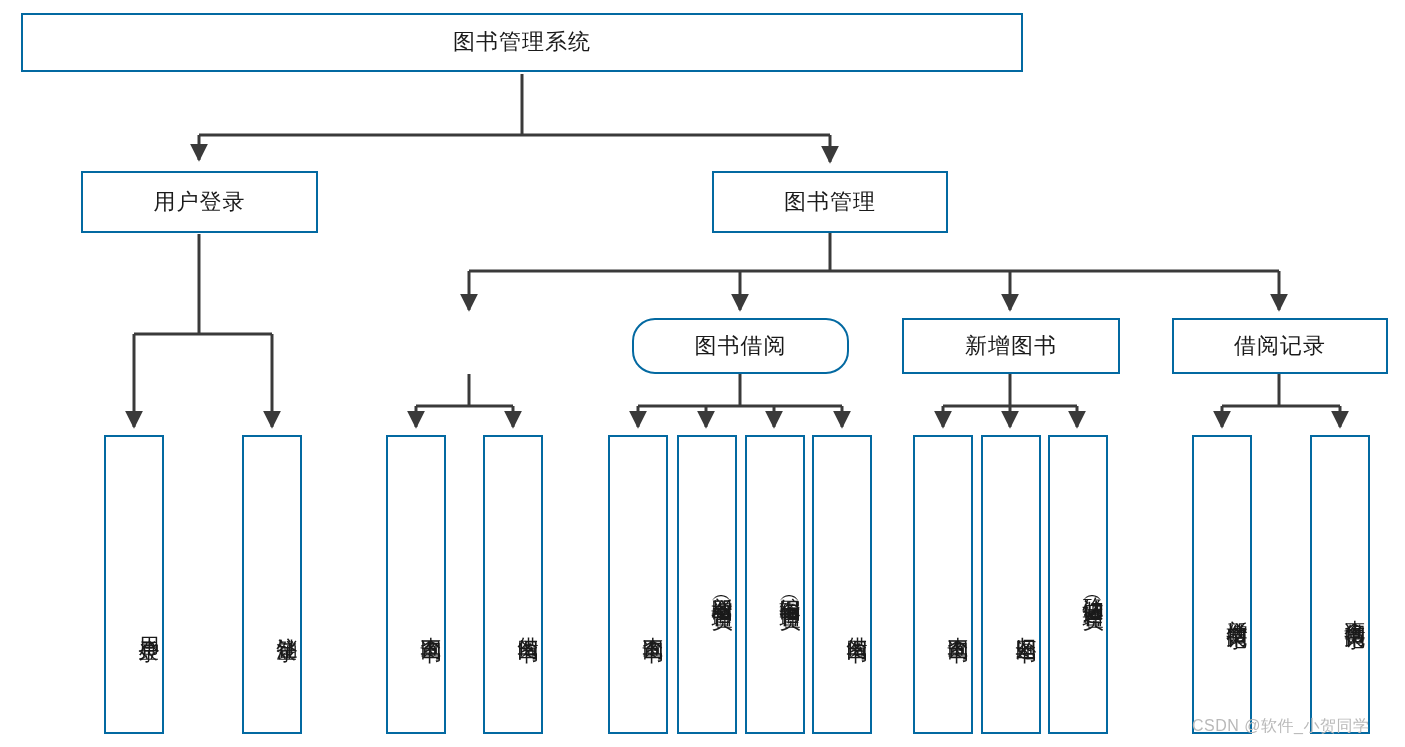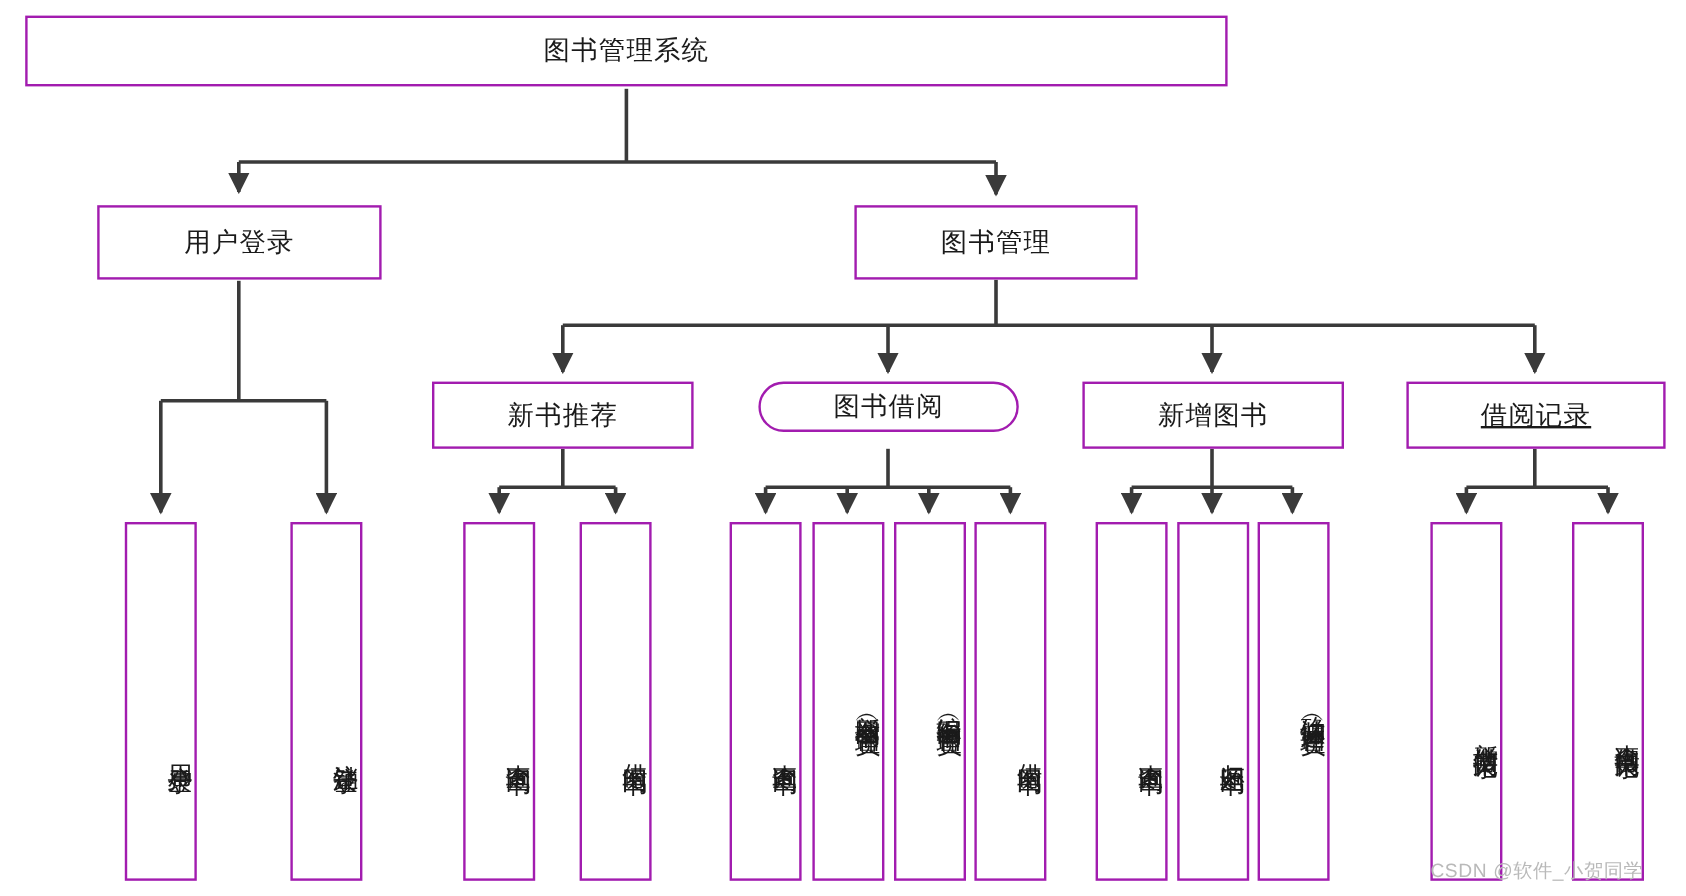--- a/index.html
+++ b/index.html
@@ -20,21 +20,21 @@
   #diagram-svg {
     position: absolute;
     left: 0;
     top: 0;
     width: 1405px;
     height: 747px;
   }
   .node-box {
     position: absolute;
     box-sizing: border-box;
-    border: 2px solid #a21caf;
+    border: 2px solid #0369a1;
     background: #ffffff;
     display: flex;
     align-items: center;
     justify-content: center;
     text-align: center;
     color: #1a1a1a;
   }
   .node-h {
     font-size: 22px;
     line-height: 1.2;
@@ -120,30 +120,27 @@
     <span>图书管理系统</span>
   </div>
 
   <div class="node-box node-h" style="left:81px;top:171px;width:237px;height:62px;">
     <span>用户登录</span>
   </div>
   <div class="node-box node-h" style="left:712px;top:171px;width:236px;height:62px;">
     <span>图书管理</span>
   </div>
 
-  <div class="node-box node-h" style="left:360px;top:318px;width:218px;height:56px;">
-    <span>新书推荐</span>
-  </div>
-  <div class="node-box node-h" style="left:632px;top:318px;width:217px;height:42px;border-radius:23px;">
+  <div class="node-box node-h" style="left:632px;top:318px;width:217px;height:56px;border-radius:23px;">
     <span>图书借阅</span>
   </div>
   <div class="node-box node-h" style="left:902px;top:318px;width:218px;height:56px;">
     <span>新增图书</span>
   </div>
-  <div class="node-box node-h" style="left:1172px;top:318px;width:216px;height:56px;text-decoration:underline;">
+  <div class="node-box node-h" style="left:1172px;top:318px;width:216px;height:56px;">
     <span>借阅记录</span>
   </div>
 
   <div class="node-box node-v pad-small" style="left:104px;top:435px;width:60px;height:299px;">
     <span>用户登录</span>
   </div>
   <div class="node-box node-v pad-small" style="left:242px;top:435px;width:60px;height:299px;">
     <span>注销登录</span>
   </div>
 

